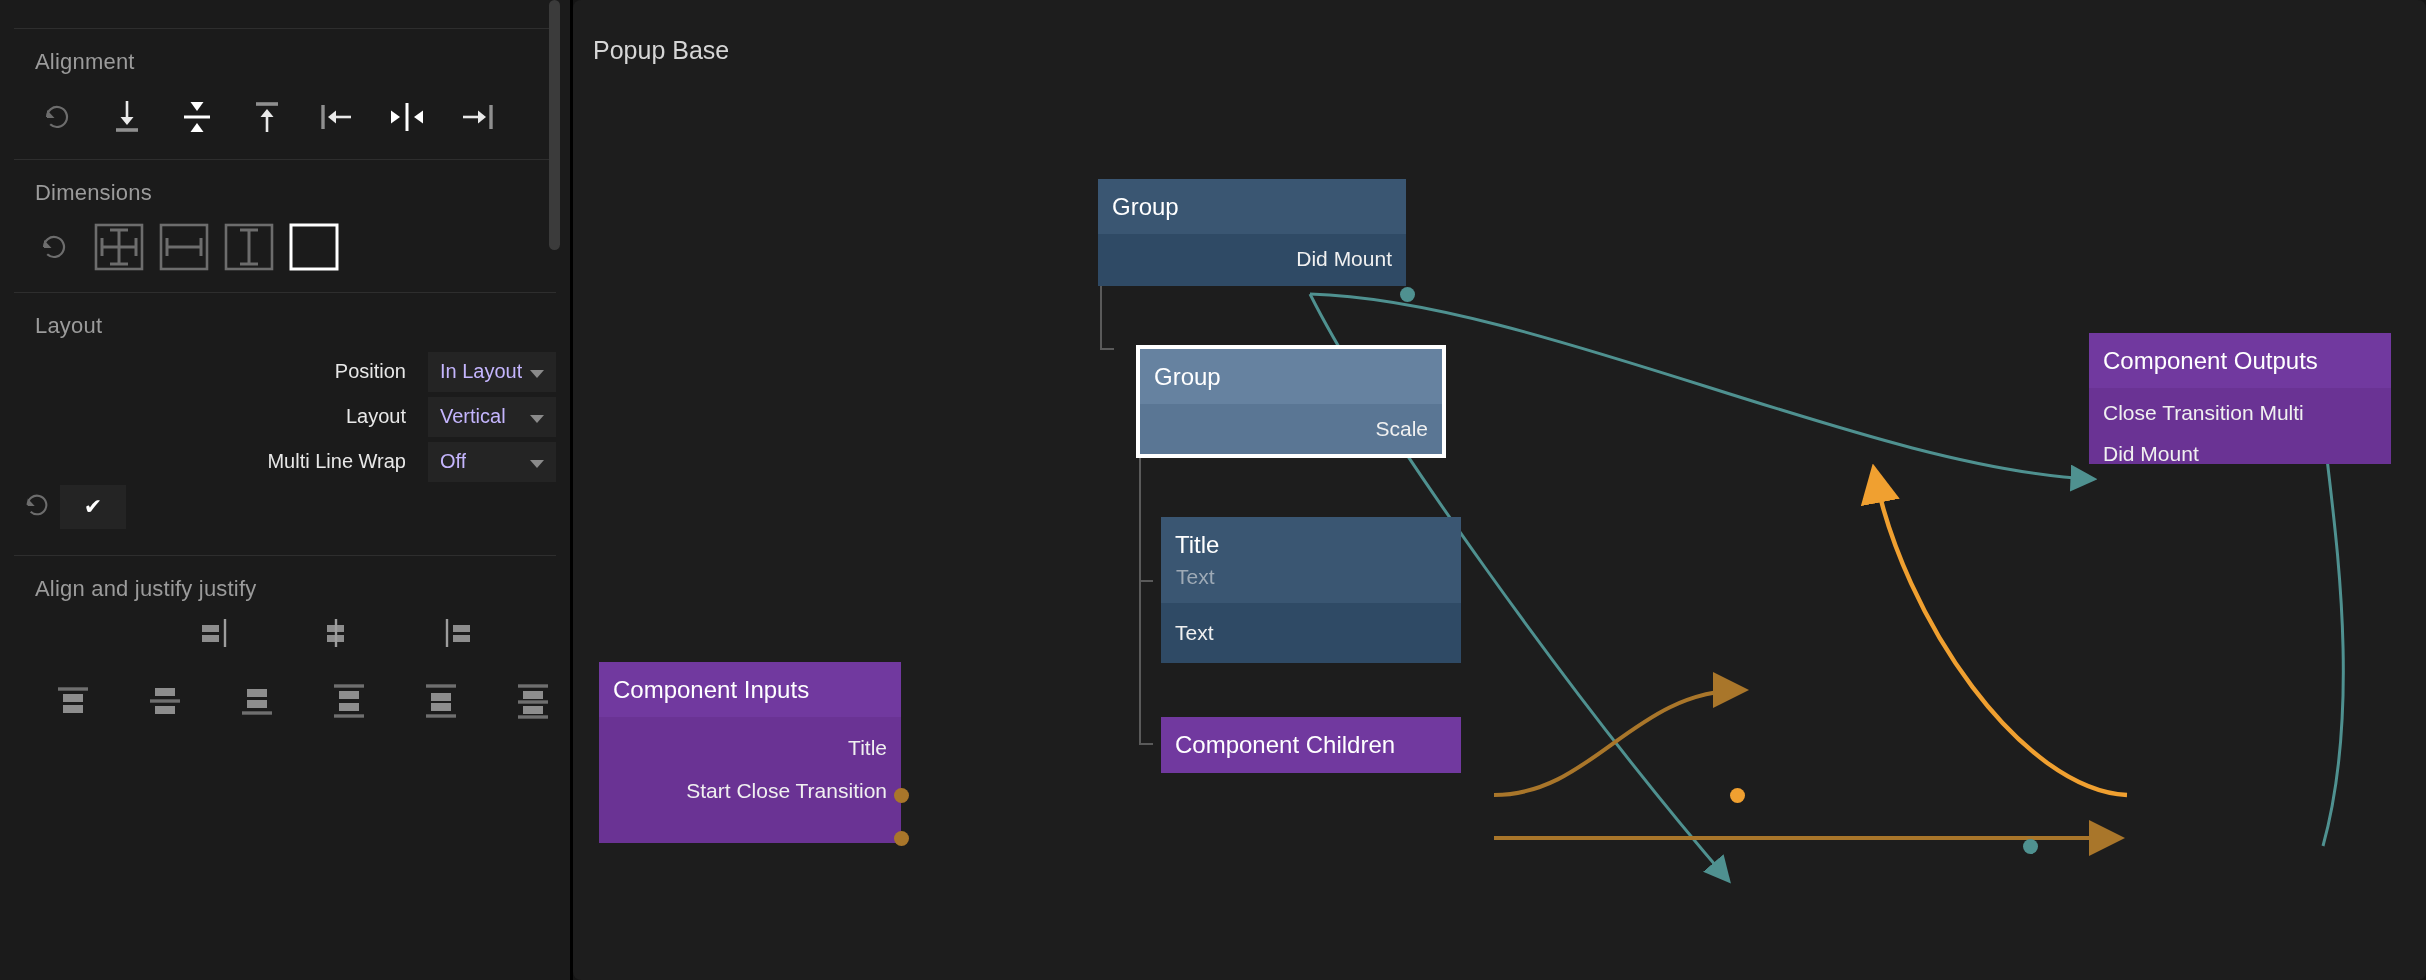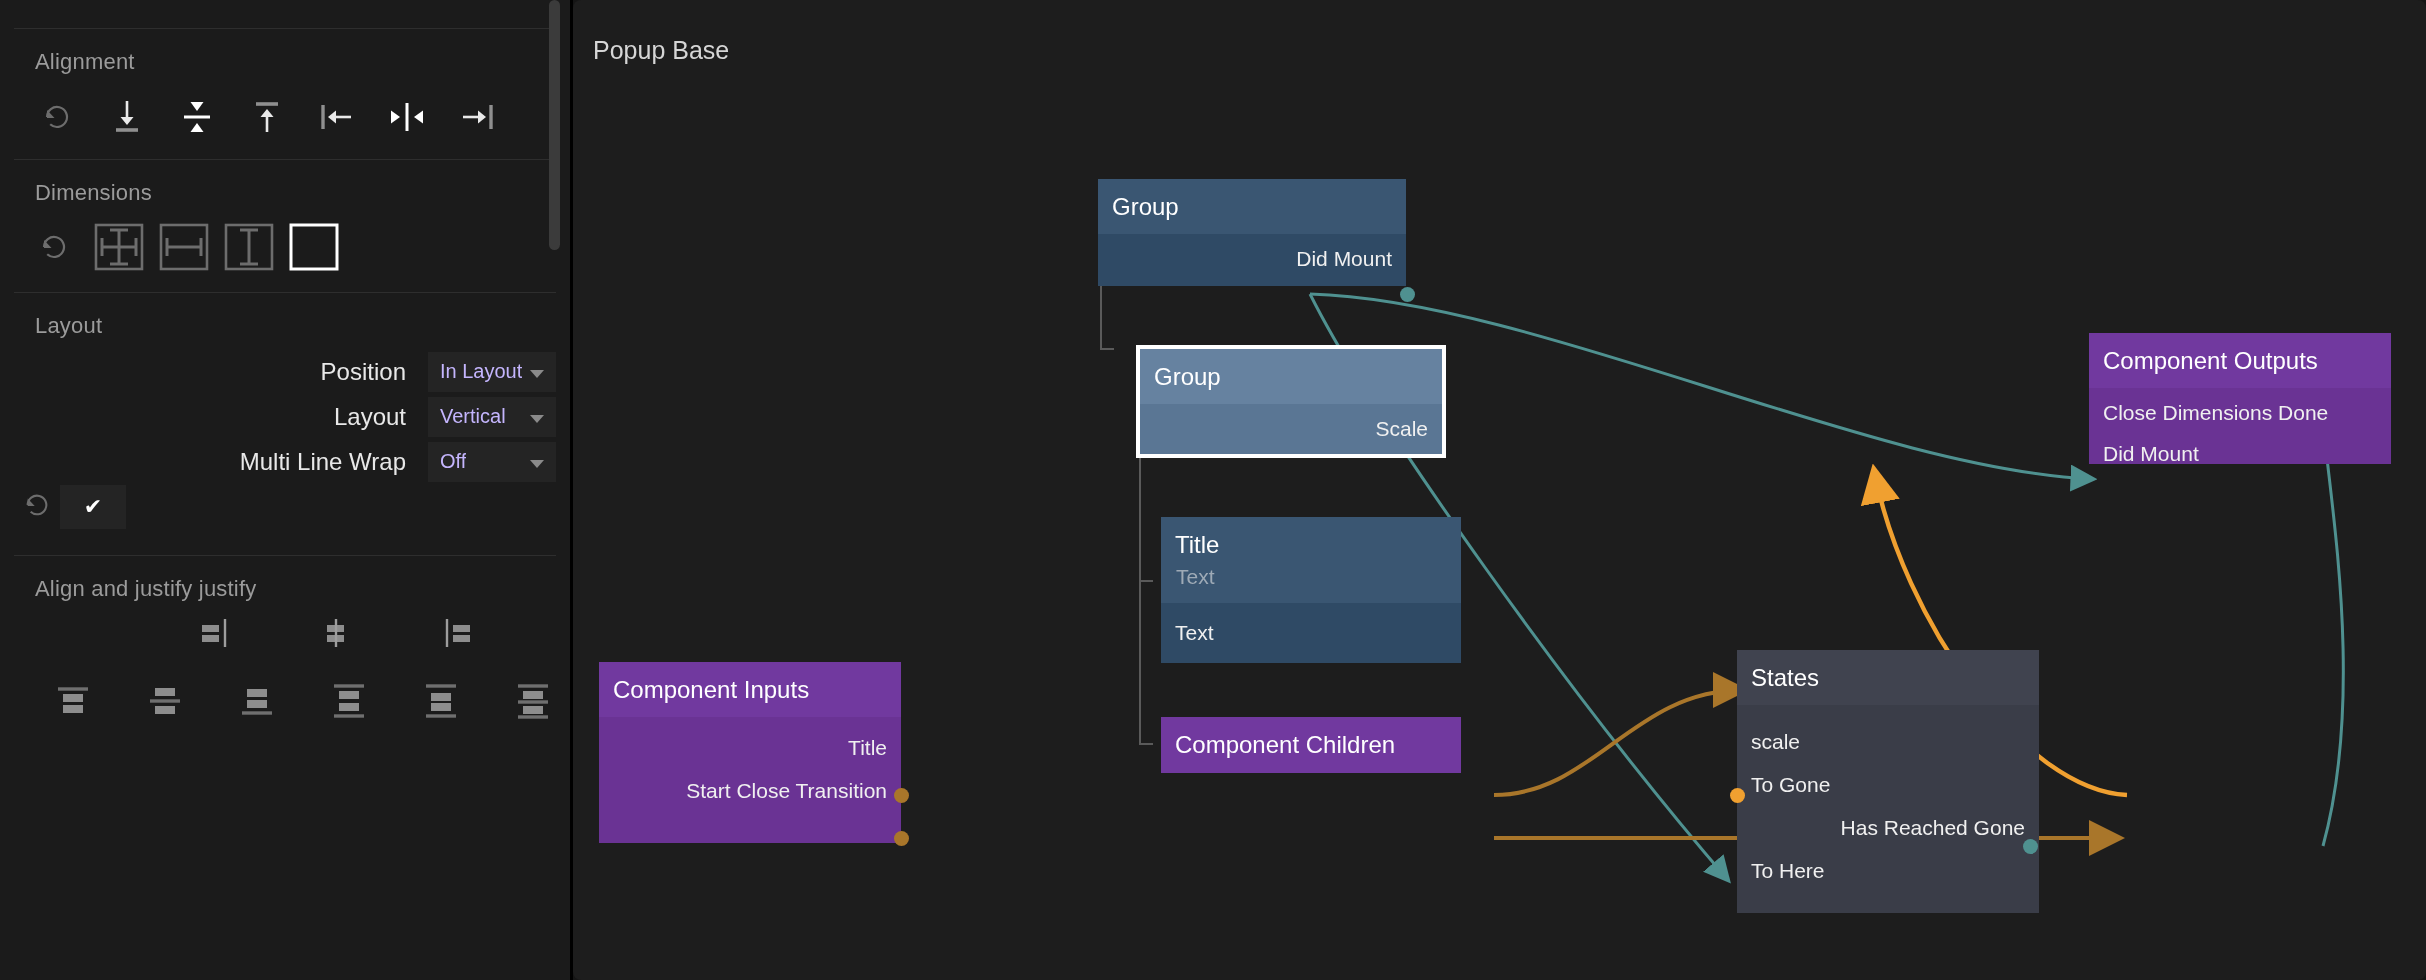--- a/index.html
+++ b/index.html
@@ -41,21 +41,21 @@
   .dim-row { display: flex; align-items: center; height: 86px; padding-left: 8px; }
   .dim-reset { width: 64px; height: 60px; display: flex; align-items: center; justify-content: center; }
   .dimbtn { width: 65px; height: 60px; display: flex; align-items: center; justify-content: center; }
 
   
   .form { padding: 10px 0 26px 0; }
   .frow { display: flex; align-items: center; height: 45px; }
   .frow .reset { width: 46px; display: flex; align-items: center; justify-content: center; }
   .frow .lbl {
     flex: 1; text-align: right; color: #e8e8e8;
-    font-size: 24px; padding-right: 22px; white-space: nowrap;
+    font-size: 20px; padding-right: 22px; white-space: nowrap;
   }
   .ctl {
     width: 128px; height: 40px; background: #242424;
     display: flex; align-items: center; position: relative;
     cursor: pointer;
   }
   .ctl .val {
     color: #c4b5fd; font-size: 20px; padding-left: 12px;
     white-space: nowrap; overflow: hidden;
   }
@@ -464,33 +464,24 @@
     <div class="node n-purple" style="left:26px; top:662px; width:302px;">
       <div class="hdr">Component Inputs</div>
       <div class="body" style="height:126px;">
         <div class="port out" style="padding-top:20px;">Title</div>
         <div class="port out" style="padding-top:22px;">Start Close Transition</div>
       </div>
     </div>
     <div style="position:absolute;left:321px;top:788px;width:15px;height:15px;border-radius:50%;background:#a9762a;"></div>
     <div style="position:absolute;left:321px;top:831px;width:15px;height:15px;border-radius:50%;background:#a9762a;"></div>
 
-    <div class="node n-gray" style="left:1164px; top:650px; width:302px;">
-      <div class="hdr">States</div>
-      <div class="body" style="height:208px;">
-        <div class="port in" style="padding-top:26px;">scale</div>
-        <div class="port in" style="padding-top:22px;">To Gone</div>
-        <div class="port out" style="padding-top:22px;">Has Reached Gone</div>
-        <div class="port in" style="padding-top:22px;">To Here</div>
-      </div>
-    </div>
     <div style="position:absolute;left:1157px;top:788px;width:15px;height:15px;border-radius:50%;background:#f0a030;"></div>
     <div style="position:absolute;left:1450px;top:839px;width:15px;height:15px;border-radius:50%;background:#4f9190;"></div>
 
     <div class="node n-purple" style="left:1516px; top:333px; width:302px;">
       <div class="hdr">Component Outputs</div>
       <div class="body" style="height:76px;">
-        <div class="port in" style="padding-top:14px;">Close Dimensions Done</div>
+        <div class="port in" style="padding-top:14px;">Close Transition Multi</div>
         <div class="port in" style="padding-top:20px;">Did Mount</div>
       </div>
     </div>
   </main>
 </div>
 
 </body></html>

